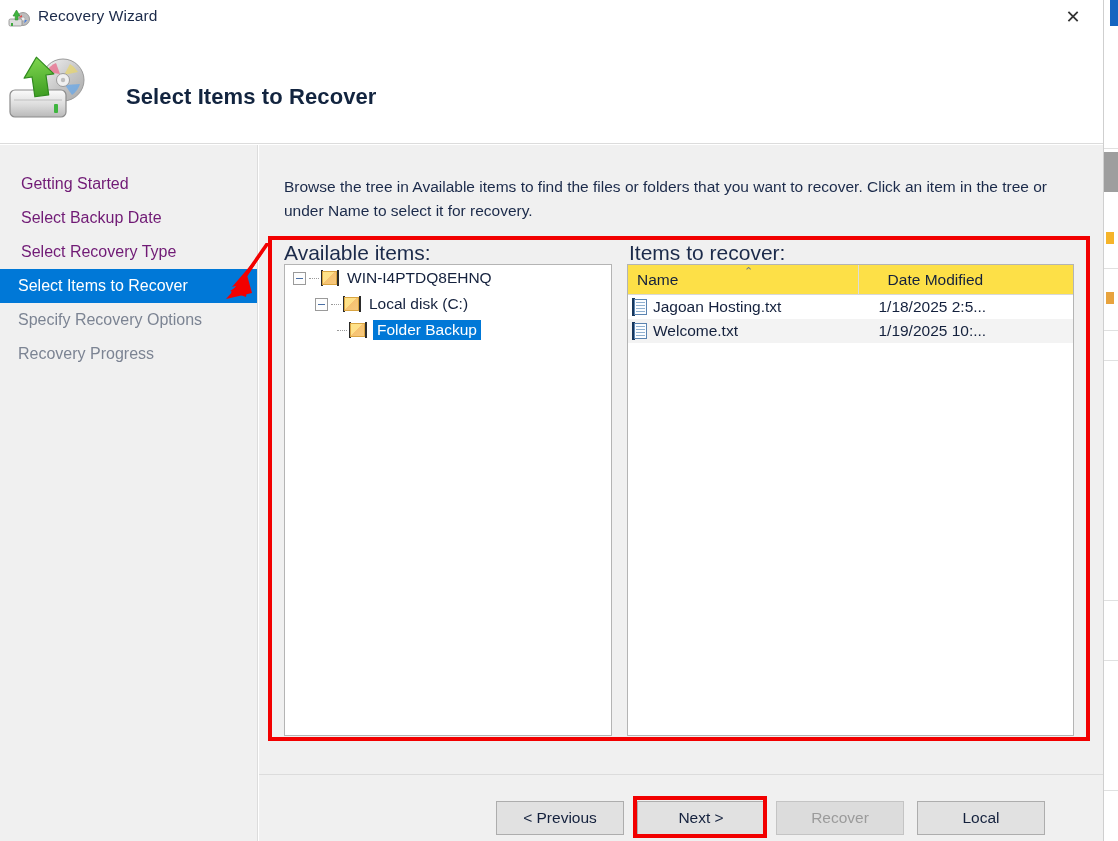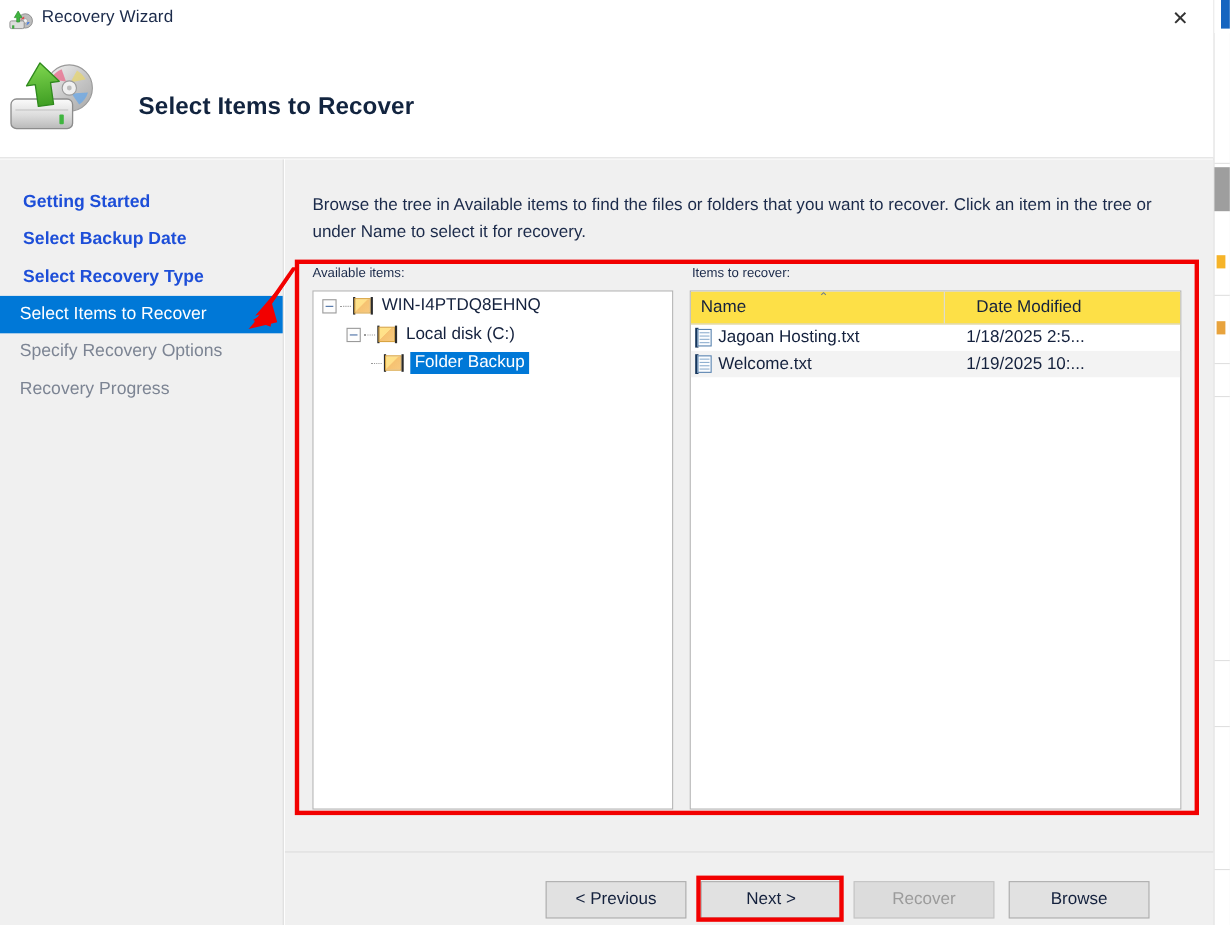--- a/index.html
+++ b/index.html
@@ -77,38 +77,38 @@
     border-right: 1px solid #dcdcdc;
   }
   .nav-item {
     position: relative;
     height: 34px; line-height: 34px;
     padding-left: 18px;
     font-size: 16px;
     color: #1b2a4a;
     white-space: nowrap;
   }
-  .nav-item.done     { color: #1d4ed8; font-weight: 700; padding-left: 21px; }
+  .nav-item.done     { color: #701a75; font-weight: 400; padding-left: 21px; }
   .nav-item.active   { background: #0078d7; color: #ffffff; font-weight: 400; }
   .nav-item.pending  { color: #7c8493; }
   .nav-spacer-top    { height: 22px; }
 
   
   .content {
     position: absolute; left: 259px; top: 145px; width: 844px; height: 664px;
     background: #f0f0f0;
   }
   .instruction {
     position: absolute; left: 25px; top: 30px; width: 790px;
     font-size: 15.5px; color: #1b2a4a; line-height: 1.55;
   }
 
   .panel-label {
     position: absolute;
-    font-size: 12px; color: #1b2a4a;
+    font-size: 21px; color: #1b2a4a;
   }
   .label-available { left: 25px; top: 96px; }
   .label-items     { left: 370px; top: 96px; }
 
   
   .tree-panel {
     position: absolute; left: 25px; top: 119px;
     width: 328px; height: 472px;
     background: #ffffff; border: 1px solid #b4b4b4;
     overflow: hidden;
@@ -385,21 +385,21 @@
           <div class="cell cell-date">1/19/2025 10:...</div>
         </div>
 
       </div>
     </div>
 
     <div class="footer">
       <div class="btn btn-prev">&lt; Previous</div>
       <div class="btn btn-recover disabled">Recover</div>
       <div class="btn btn-next">Next &gt;</div>
-      <div class="btn btn-cancel">Browse</div>
+      <div class="btn btn-cancel">Local</div>
     </div>
 
   </div>
 
   <div class="anno-rect rect-panels"></div>
   <div class="anno-rect rect-next"></div>
   <div class="anno-arrow">
     <svg width="62" height="62" viewBox="0 0 62 62">
       <path d="M54 2 L26 44 L34 40 L32 54 L16 48 L25 42 L18 44 Z" fill="#f20000"></path>
       <path d="M56 0 L20 52 L17 50 L53 -2 Z" fill="#f20000"></path>

